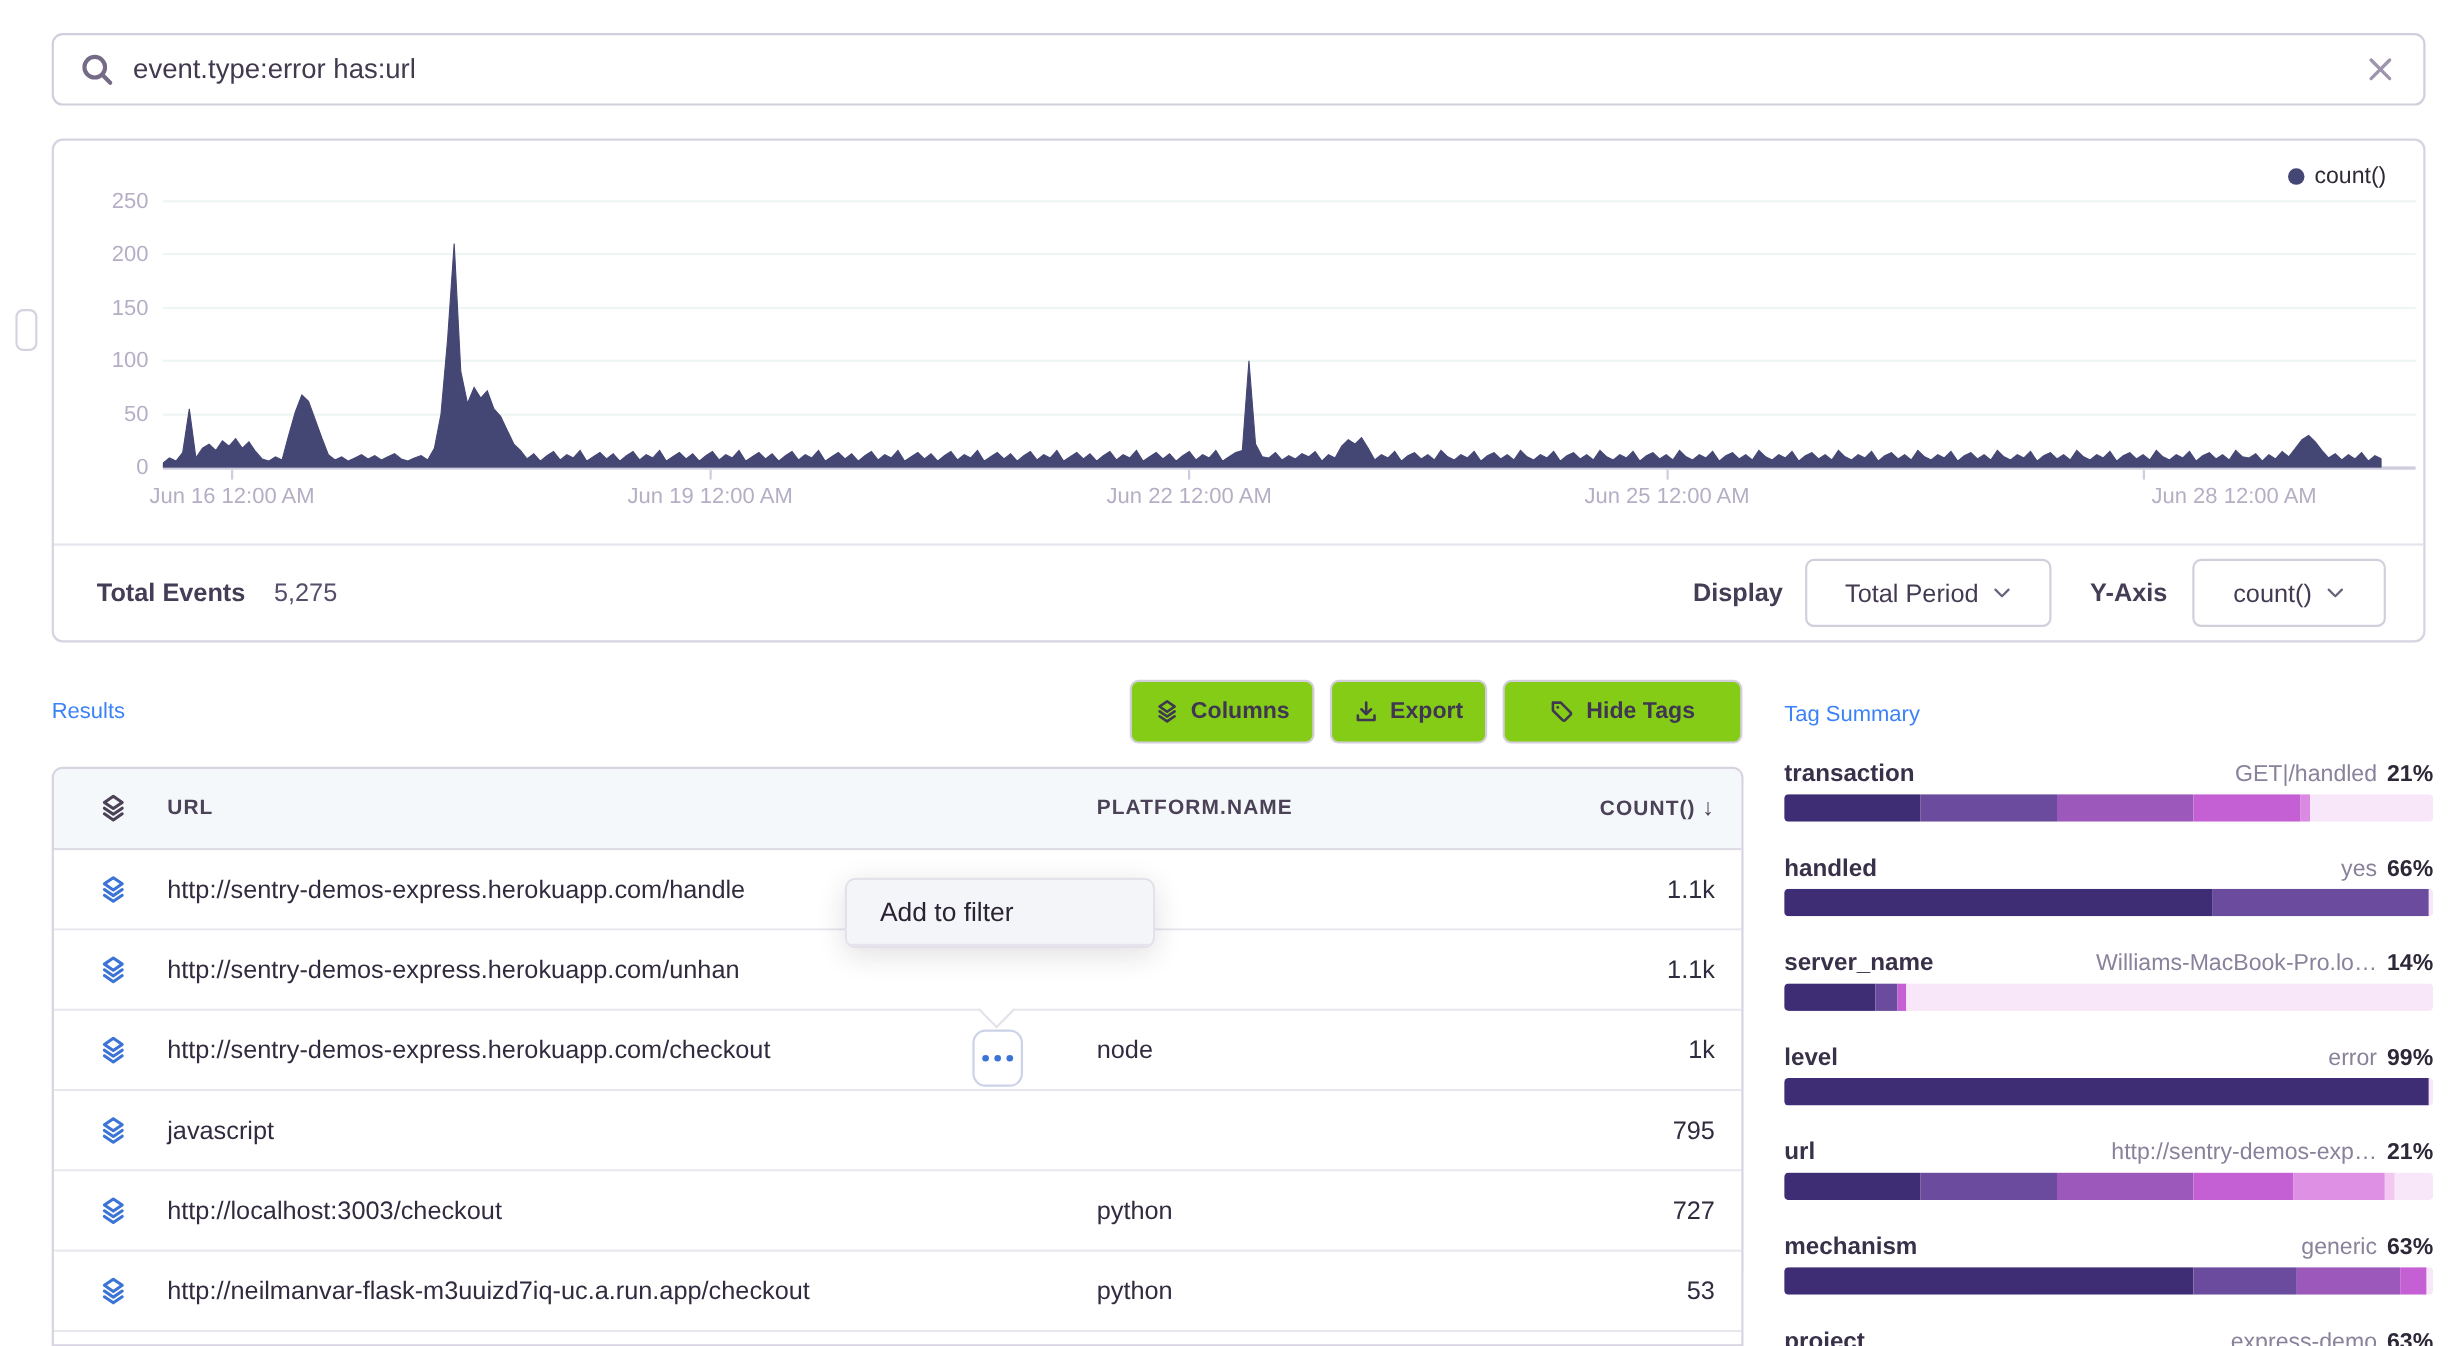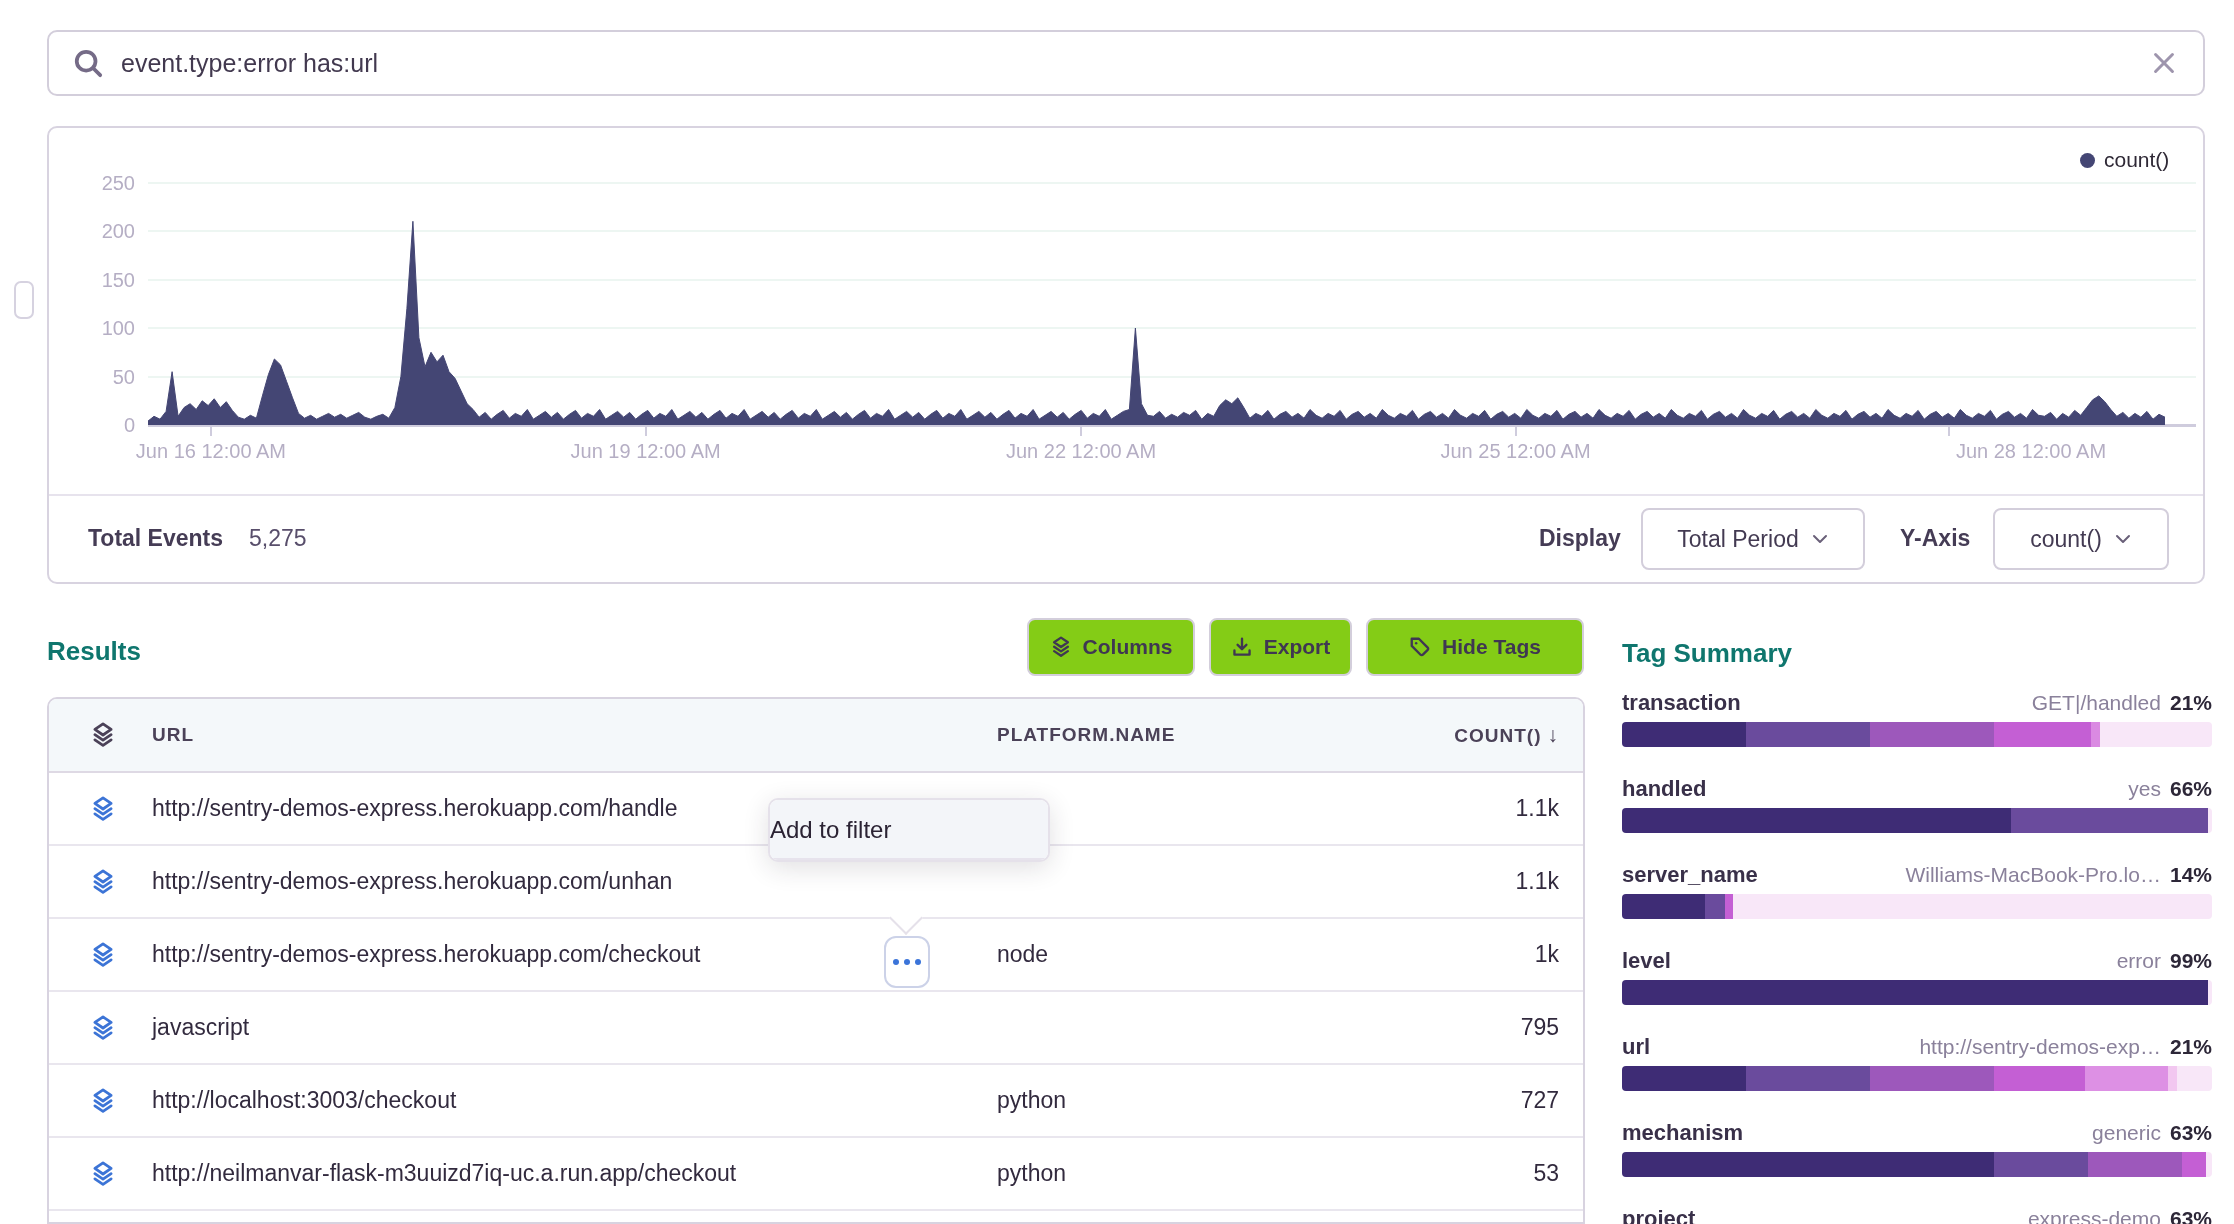--- a/index.html
+++ b/index.html
@@ -32,21 +32,21 @@
   #chart{left:148px;top:173px;}
 
   .footer-divider{left:49px;top:494px;width:2154px;height:2px;background:#e7e3ed;}
   .ftxt{font-size:23px;}
   .bold{font-weight:bold;color:#453c55;}
   .dropdown{border:2px solid #d3cedb;border-radius:8px;background:#fff;display:flex;align-items:center;
             justify-content:center;gap:12px;font-size:23px;color:#433a52;box-sizing:border-box;cursor:pointer;}
   .chev{width:18px;height:12px;stroke:#6a6079;}
 
   
-  .h2{font-size:26px;font-weight:bold;color:#0f766e;}
+  .h2{font-size:20px;font-weight:normal;color:#3b82f6;}
   .btn{border:2px solid #d3cedb;border-radius:8px;background:#84cc16;display:flex;align-items:center;
        justify-content:center;gap:11px;font-size:21px;font-weight:bold;color:#3f3752;box-sizing:border-box;
        height:58px;cursor:pointer;}
   .btn svg{width:22px;height:22px;stroke:#3f3752;}
 
   
   .table{left:47px;top:697px;width:1538px;height:527px;border:2px solid #d8d3e0;border-radius:10px 10px 0 0;
          background:#fff;box-sizing:border-box;overflow:hidden;}
   .thead{height:72px;background:#f4f8fa;border-bottom:2px solid #ded9e4;display:flex;align-items:center;
          font-size:19px;font-weight:bold;letter-spacing:1px;color:#4b4258;}
@@ -54,21 +54,21 @@
   .c-icon{width:103px;padding-left:41px;box-sizing:border-box;display:flex;align-items:center;}
   .c-icon svg{width:26px;height:26px;}
   .c-url{width:845px;white-space:nowrap;overflow:hidden;}
   .c-plat{flex:1;}
   .c-count{width:170px;text-align:right;padding-right:24px;}
   .sorticon{font-size:21px;margin-left:6px;}
 
   
   .menu{left:768px;top:798px;width:282px;background:#fff;border:2px solid #e5e1ea;border-radius:10px;
         box-shadow:0 6px 26px rgba(43,34,51,.14);z-index:30;overflow:hidden;box-sizing:border-box;}
-  .mitem{height:60px;line-height:60px;font-size:24px;color:#2b2334;cursor:pointer;background:#fff;}
+  .mitem{height:60px;line-height:60px;padding-left:30px;font-size:24px;color:#2b2334;cursor:pointer;background:#fff;}
   .mitem.hov{background:#f3f5f9;border-bottom:2px solid #e7e3ed;box-sizing:border-box;}
   .caret{left:894px;top:906px;width:22px;height:22px;background:#fff;border-right:2px solid #e5e1ea;
          border-bottom:2px solid #e5e1ea;transform:rotate(45deg);z-index:31;}
   .dots-btn{left:884px;top:936px;width:46px;height:52px;border:2px solid #ccd2e8;border-radius:12px;background:#fff;
             display:flex;align-items:center;justify-content:center;gap:5px;z-index:10;box-sizing:border-box;cursor:pointer;}
   .dots-btn i{width:6px;height:6px;border-radius:50%;background:#3b74d9;}
 
   
   .tagrow{position:absolute;left:1622px;width:590px;height:30px;display:flex;justify-content:space-between;
           align-items:baseline;}

